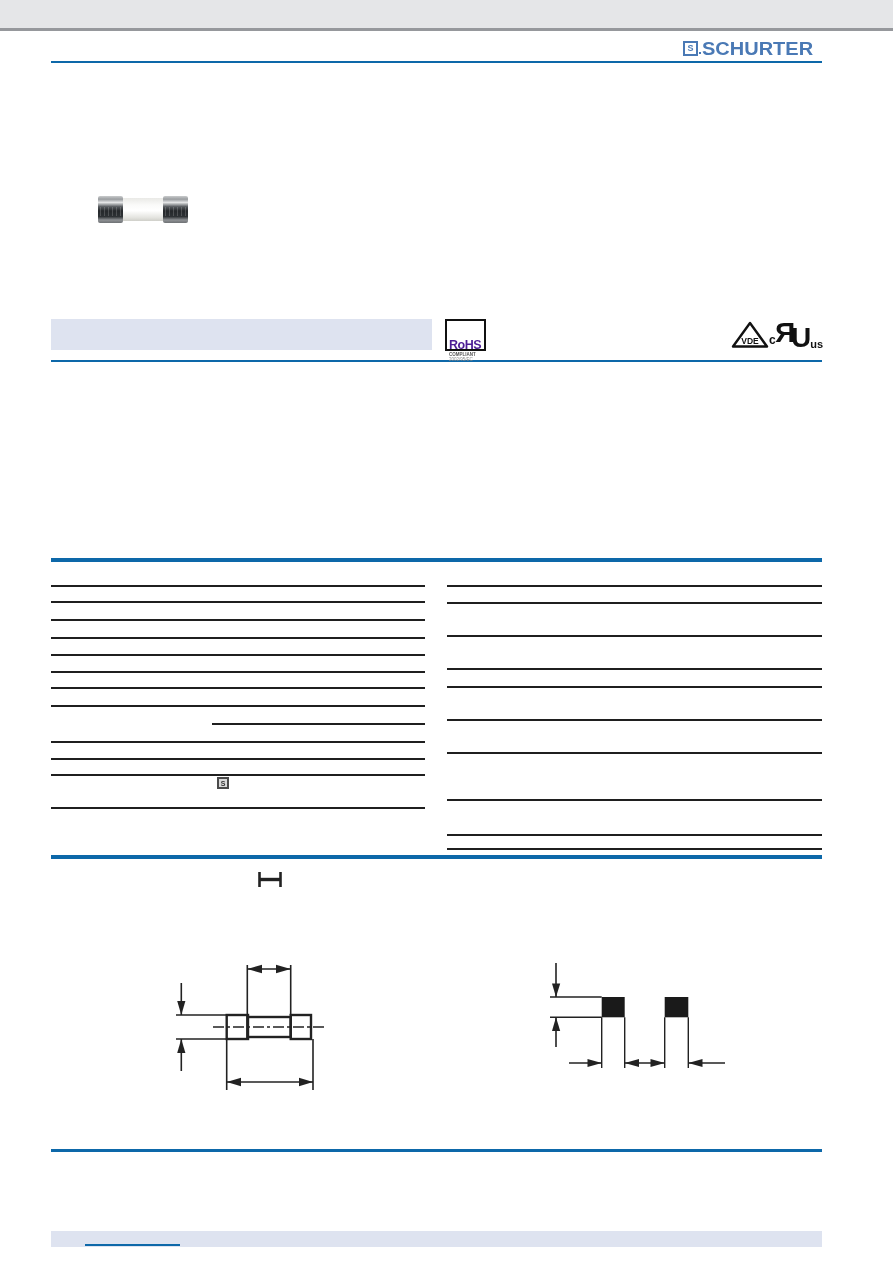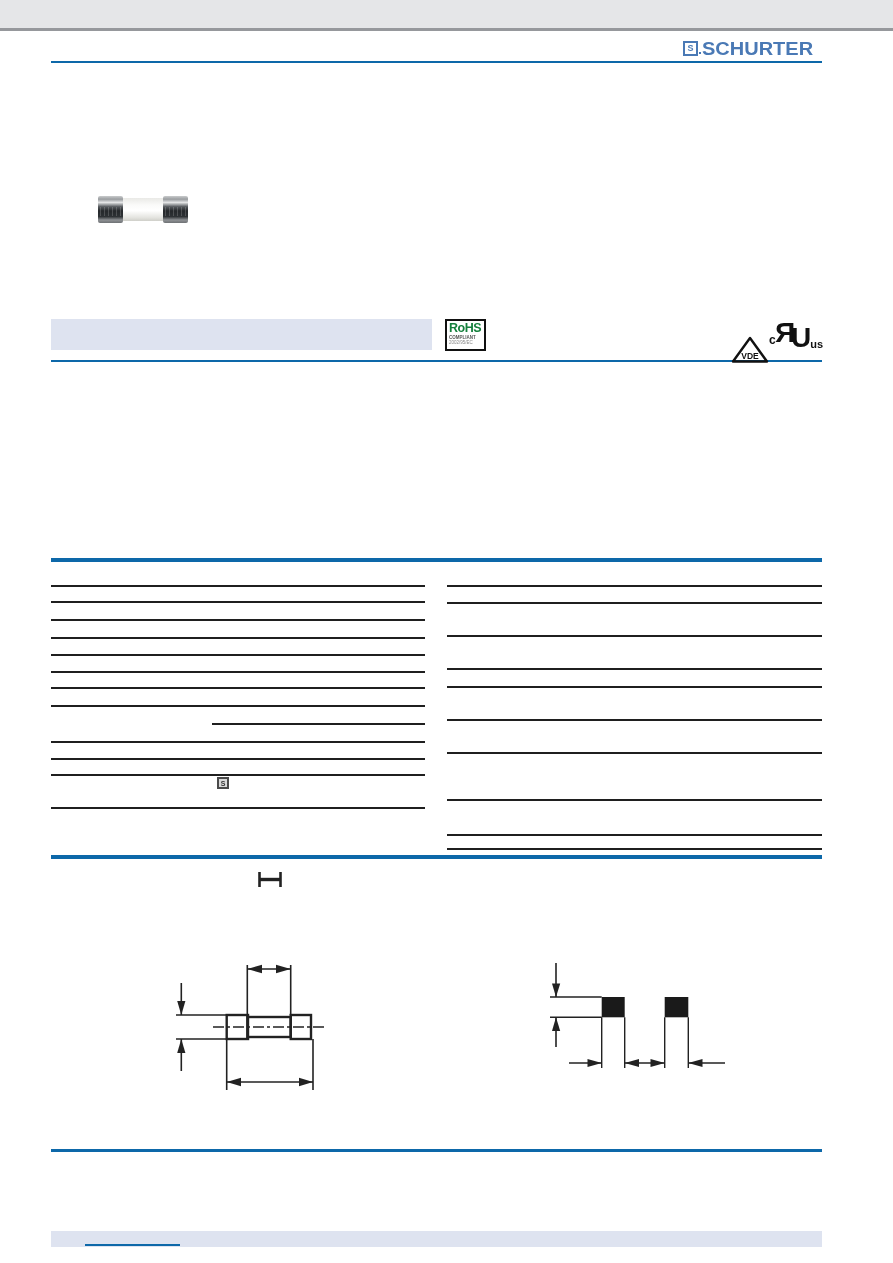--- a/index.html
+++ b/index.html
@@ -37,26 +37,26 @@
   .fuse .cap.right{right:0;}
   .fuse .body{position:absolute;left:23px;right:23px;top:2px;bottom:2px;
     background:linear-gradient(180deg,#e9e9e6 0%,#fafaf9 30%,#ffffff 55%,#e4e4e0 85%,#cfcfc9 100%);}
 
   
   .light-bar{position:absolute;background:#dee3f0;}
 
   
   .rohs{position:absolute;left:445px;top:319px;width:41px;height:32px;box-sizing:border-box;
         border:2.5px solid #111;padding:0 0 0 2px;background:#fff;}
-  .rohs-title{font-size:12.5px;font-weight:700;color:#15803d;letter-spacing:-0.5px;line-height:13px;margin-top:1px;}
+  .rohs-title{font-size:12.5px;font-weight:700;color:#4c1d95;letter-spacing:-0.5px;line-height:13px;margin-top:18px;}
   .rohs-sub{font-size:4.5px;font-weight:700;color:#555;line-height:5px;}
   .rohs-sub2{font-size:4.5px;color:#888;line-height:5px;}
 
   
-  .vde{position:absolute;left:731px;top:336px;}
+  .vde{position:absolute;left:731px;top:321px;}
   .ul-mark{position:absolute;left:769px;top:320px;width:54px;height:32px;display:flex;color:#111;}
   .ul-c{font-size:12px;font-weight:700;position:relative;top:13px;margin-right:1px;}
   .ul-mono{font-size:28px;font-weight:700;letter-spacing:-2px;position:relative;top:-1px;}
   .ul-R{display:inline-block;transform:scaleX(-1);position:relative;top:-2px;}
   .ul-U{position:relative;top:3px;margin-left:-4px;}
   .ul-us{font-size:11px;font-weight:700;position:relative;top:18px;margin-left:1px;}
 
   
   .s-icon{position:absolute;left:217px;top:777px;width:12px;height:12px;box-sizing:border-box;
           border:2px solid #4a4a4a;background:#d9d9d9;display:flex;align-items:center;

